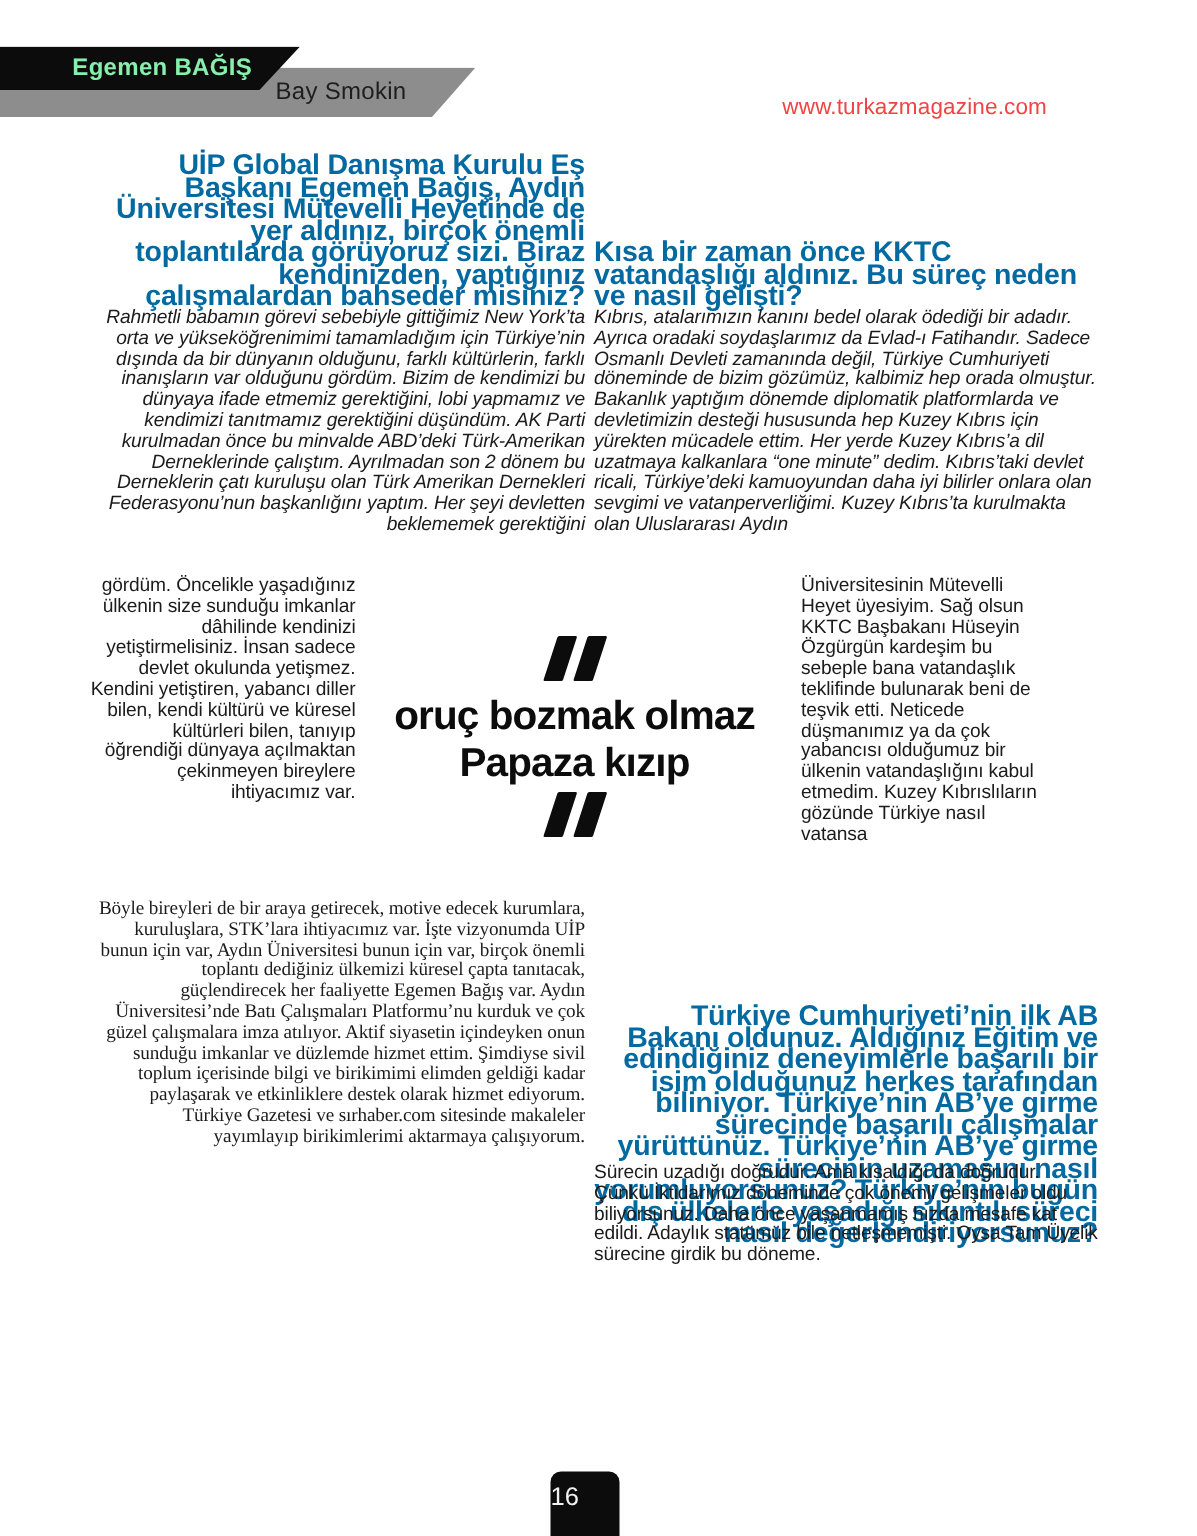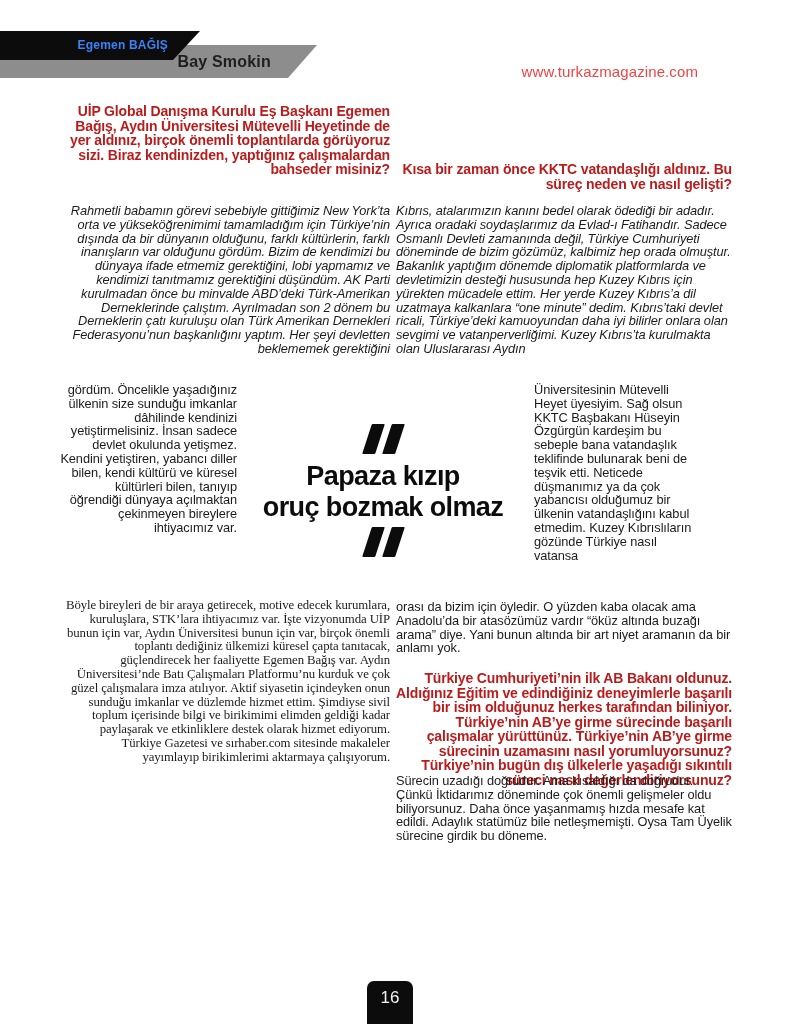--- a/index.html
+++ b/index.html
@@ -15,56 +15,56 @@
   
   .ribbon-gray {
     position:absolute; left:0; top:45px;
     width:317px; height:33px;
     background:#8d8d8d;
     clip-path:polygon(0 0, 100% 0, 288px 100%, 0 100%);
   }
   .ribbon-gray .ribbon-label {
     position:absolute; right:46px; top:0;
     line-height:33px;
-    font-size:16px; font-weight:700; color:#1e1e1e;
+    font-size:16px; font-weight:400; color:#1e1e1e;
     letter-spacing:0.2px;
   }
   .ribbon-black {
     position:absolute; left:0; top:31px;
     width:200px; height:29px;
     background:#0c0c0c;
     clip-path:polygon(0 0, 100% 0, 173px 100%, 0 100%);
   }
   .ribbon-black .ribbon-label {
     position:absolute; right:32px; top:0;
     line-height:29px;
-    font-size:12px; font-weight:bold; color:#3b82f6;
+    font-size:16px; font-weight:bold; color:#86efac;
     letter-spacing:0.2px;
   }
   .website {
     position:absolute; right:100px; top:63px;
     font-size:15px; color:#ef4444; letter-spacing:0.1px;
   }
 
   
   .txt {
     position:absolute;
     font-size:12.8px; line-height:13.8px;
     letter-spacing:-0.1px;
     color:#1b1b1b;
   }
   .ra { text-align:right; }
-  .q  { font-weight:bold; font-size:14px; line-height:14.5px; letter-spacing:-0.15px; color:#b91c1c; }
+  .q  { font-weight:bold; font-size:19px; line-height:14.5px; letter-spacing:-0.15px; color:#0369a1; }
 
   #left-q1   { left:64px;  top:104px; width:326px; }
   #left-a1   { left:64px;  top:204px; width:326px;font-style:italic; }
   #left-a1n  { left:60px;  top:383px; width:177px; }
   #left-a2   { left:64px;  top:599px; width:326px;font-family:Liberation Serif, serif; }
 
-  #right-q1  { left:396px; top:162px; width:336px;text-align:right; }
+  #right-q1  { left:396px; top:162px; width:336px; }
   #right-a1  { left:396px; top:204px; width:336px;font-style:italic; }
   #right-a1n { left:534px; top:383px; width:168px; }
   #right-a1t { left:396px; top:600px; width:336px; }
   #right-q2  { left:396px; top:671px; width:336px;text-align:right; }
   #right-a2  { left:396px; top:774px; width:336px; }
 
   
   .pullquote {
     position:absolute; left:238px; top:424px; width:290px;
     text-align:center;
@@ -84,21 +84,21 @@
     margin:3px 0 4px 0;
   }
 
   
   .page-tab {
     position:absolute; left:367px; top:981px;
     width:46px; height:43px;
     background:#0c0c0c;
     border-radius:7px 7px 0 0;
     color:#f2f2f2;
-    text-align:center;
+    text-align:left;
     font-size:17px;
     line-height:34px;
   }
 </style>
 </head>
 <body>
 
 <div class="page">
 
   <div class="ribbon-gray">
@@ -113,33 +113,32 @@
   <div id="left-a1" class="txt ra">Rahmetli babamın görevi sebebiyle gittiğimiz New York’ta orta ve yükseköğrenimimi tamamladığım için Türkiye’nin dışında da bir dünyanın olduğunu, farklı kültürlerin, farklı inanışların var olduğunu gördüm. Bizim de kendimizi bu dünyaya ifade etmemiz gerektiğini, lobi yapmamız ve kendimizi tanıtmamız gerektiğini düşündüm. AK Parti kurulmadan önce bu minvalde ABD’deki Türk-Amerikan Derneklerinde çalıştım. Ayrılmadan son 2 dönem bu Derneklerin çatı kuruluşu olan Türk Amerikan Dernekleri Federasyonu’nun başkanlığını yaptım. Her şeyi devletten beklememek gerektiğini</div>
   <div id="left-a1n" class="txt ra">gördüm. Öncelikle yaşadığınız ülkenin size sunduğu imkanlar dâhilinde kendinizi yetiştirmelisiniz. İnsan sadece devlet okulunda yetişmez. Kendini yetiştiren, yabancı diller bilen, kendi kültürü ve küresel kültürleri bilen, tanıyıp öğrendiği dünyaya açılmaktan çekinmeyen bireylere ihtiyacımız var.</div>
   <div id="left-a2" class="txt ra">Böyle bireyleri de bir araya getirecek, motive edecek kurumlara, kuruluşlara, STK’lara ihtiyacımız var. İşte vizyonumda UİP bunun için var, Aydın Üniversitesi bunun için var, birçok önemli toplantı dediğiniz ülkemizi küresel çapta tanıtacak, güçlendirecek her faaliyette Egemen Bağış var. Aydın Üniversitesi’nde Batı Çalışmaları Platformu’nu kurduk ve çok güzel çalışmalara imza atılıyor. Aktif siyasetin içindeyken onun sunduğu imkanlar ve düzlemde hizmet ettim. Şimdiyse sivil toplum içerisinde bilgi ve birikimimi elimden geldiği kadar paylaşarak ve etkinliklere destek olarak hizmet ediyorum. Türkiye Gazetesi ve sırhaber.com sitesinde makaleler yayımlayıp birikimlerimi aktarmaya çalışıyorum.</div>
 
   <div class="pullquote">
     <div class="qmark">
       <span class="bar"></span>
       <span class="bar"></span>
     </div>
     <div class="pq-text">
+      <div>oruç bozmak olmaz</div>
       <div>Papaza kızıp</div>
-      <div>oruç bozmak olmaz</div>
     </div>
     <div class="qmark">
       <span class="bar"></span>
       <span class="bar"></span>
     </div>
   </div>
 
   <div id="right-q1" class="txt q">Kısa bir zaman önce KKTC vatandaşlığı aldınız. Bu süreç neden ve nasıl gelişti?</div>
   <div id="right-a1" class="txt">Kıbrıs, atalarımızın kanını bedel olarak ödediği bir adadır. Ayrıca oradaki soydaşlarımız da Evlad-ı Fatihandır. Sadece Osmanlı Devleti zamanında değil, Türkiye Cumhuriyeti döneminde de bizim gözümüz, kalbimiz hep orada olmuştur. Bakanlık yaptığım dönemde diplomatik platformlarda ve devletimizin desteği hususunda hep Kuzey Kıbrıs için yürekten mücadele ettim. Her yerde Kuzey Kıbrıs’a dil uzatmaya kalkanlara “one minute” dedim. Kıbrıs’taki devlet ricali, Türkiye’deki kamuoyundan daha iyi bilirler onlara olan sevgimi ve vatanperverliğimi. Kuzey Kıbrıs’ta kurulmakta olan Uluslararası Aydın</div>
   <div id="right-a1n" class="txt">Üniversitesinin Mütevelli Heyet üyesiyim. Sağ olsun KKTC Başbakanı Hüseyin Özgürgün kardeşim bu sebeple bana vatandaşlık teklifinde bulunarak beni de teşvik etti. Neticede düşmanımız ya da çok yabancısı olduğumuz bir ülkenin vatandaşlığını kabul etmedim. Kuzey Kıbrıslıların gözünde Türkiye nasıl vatansa</div>
-  <div id="right-a1t" class="txt">orası da bizim için öyledir. O yüzden kaba olacak ama Anadolu’da bir atasözümüz vardır “öküz altında buzağı arama” diye. Yani bunun altında bir art niyet aramanın da bir anlamı yok.</div>
   <div id="right-q2" class="txt q">Türkiye Cumhuriyeti’nin ilk AB Bakanı oldunuz. Aldığınız Eğitim ve edindiğiniz deneyimlerle başarılı bir isim olduğunuz herkes tarafından biliniyor. Türkiye’nin AB’ye girme sürecinde başarılı çalışmalar yürüttünüz. Türkiye’nin AB’ye girme sürecinin uzamasını nasıl yorumluyorsunuz? Türkiye’nin bugün dış ülkelerle yaşadığı sıkıntılı süreci nasıl değerlendiriyorsunuz?</div>
   <div id="right-a2" class="txt">Sürecin uzadığı doğrudur. Ama kısaldığı da doğrudur. Çünkü İktidarımız döneminde çok önemli gelişmeler oldu biliyorsunuz. Daha önce yaşanmamış hızda mesafe kat edildi. Adaylık statümüz bile netleşmemişti. Oysa Tam Üyelik sürecine girdik bu döneme.</div>
 
   <div class="page-tab">
     <span>16</span>
   </div>
 
 </div>
 
 </body></html>

